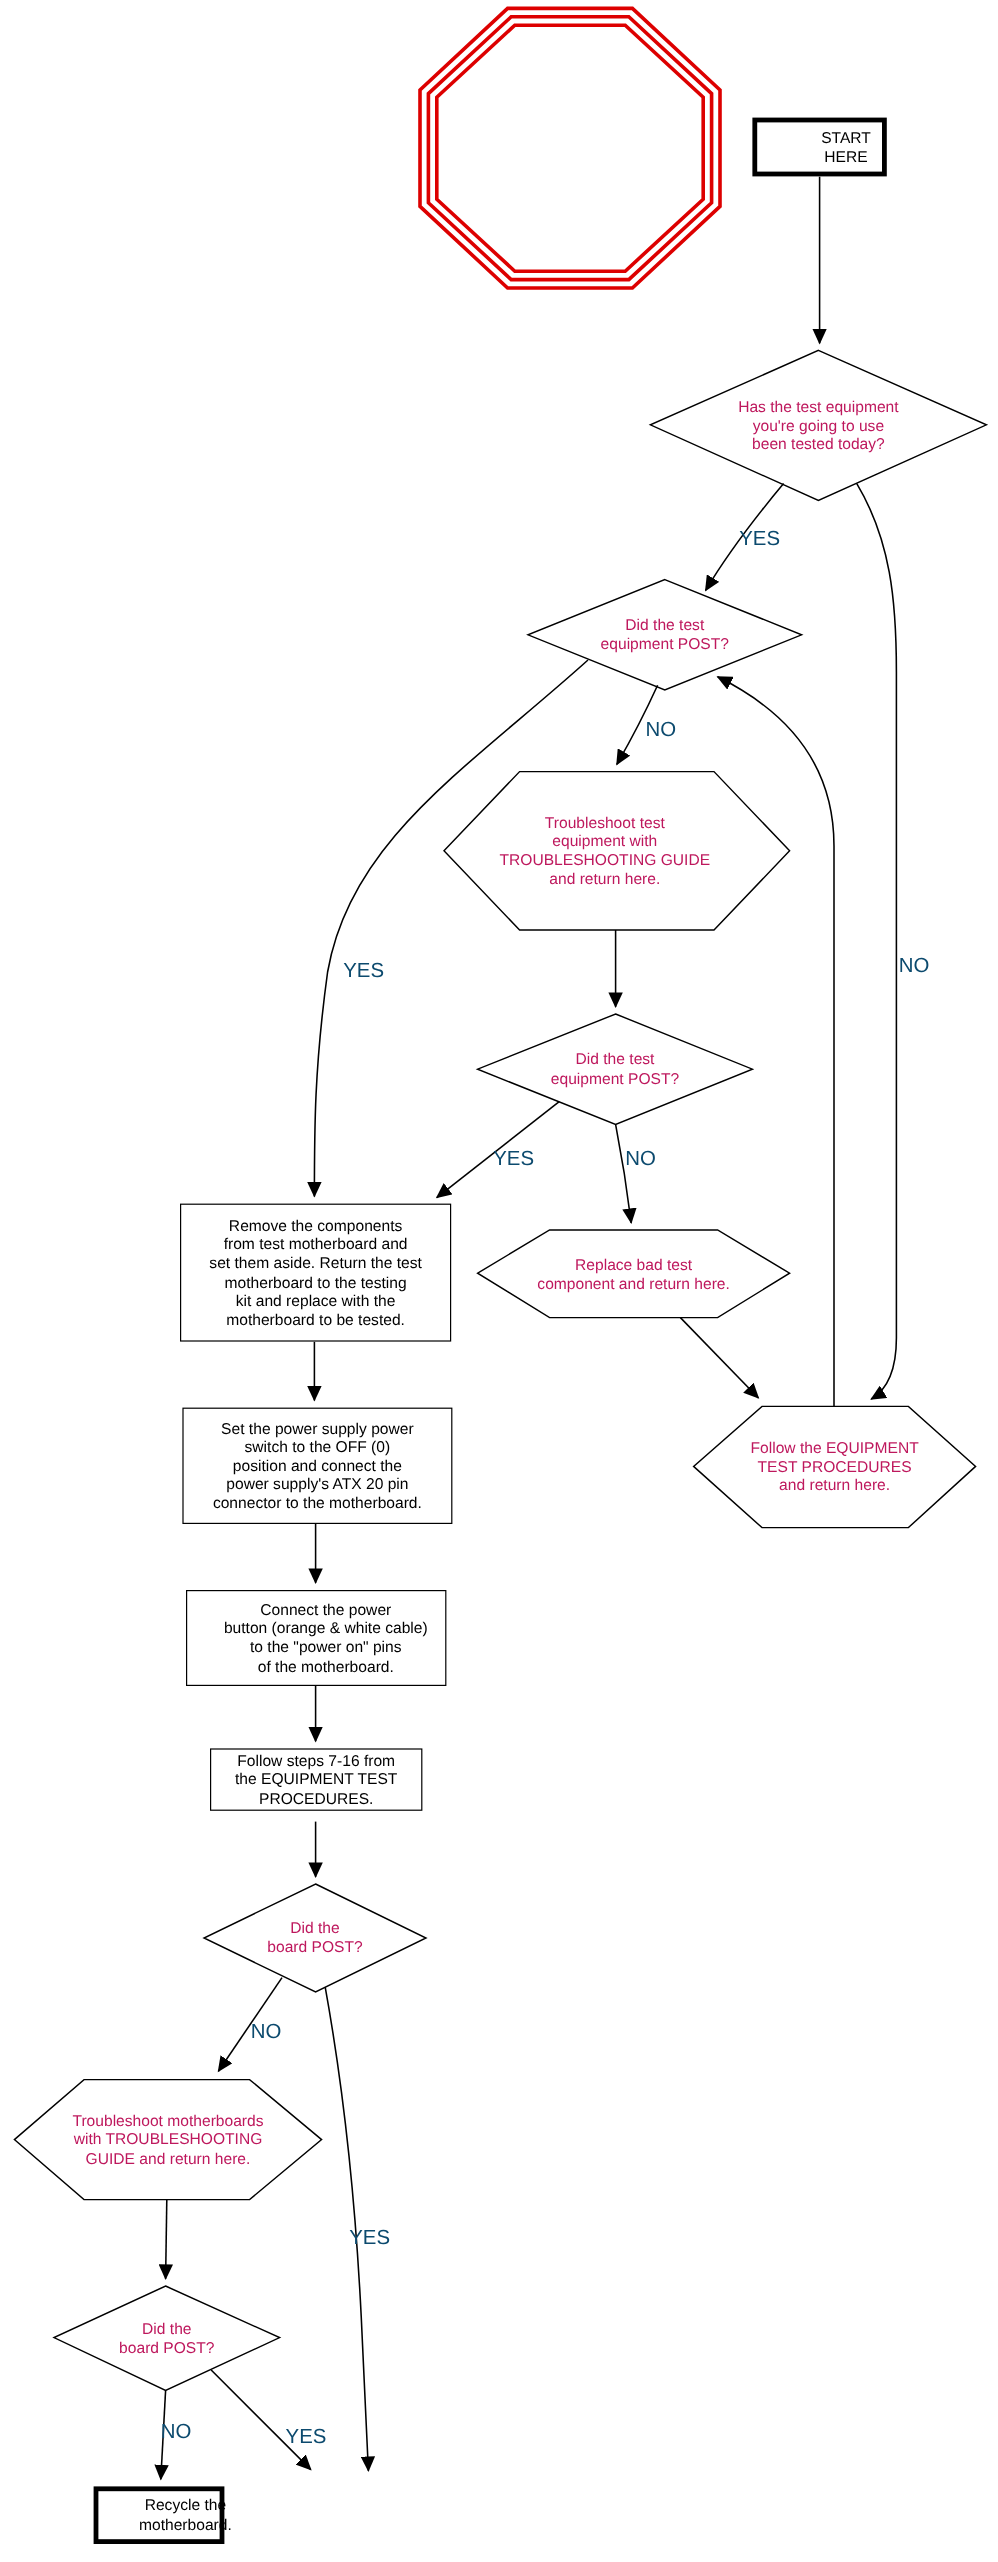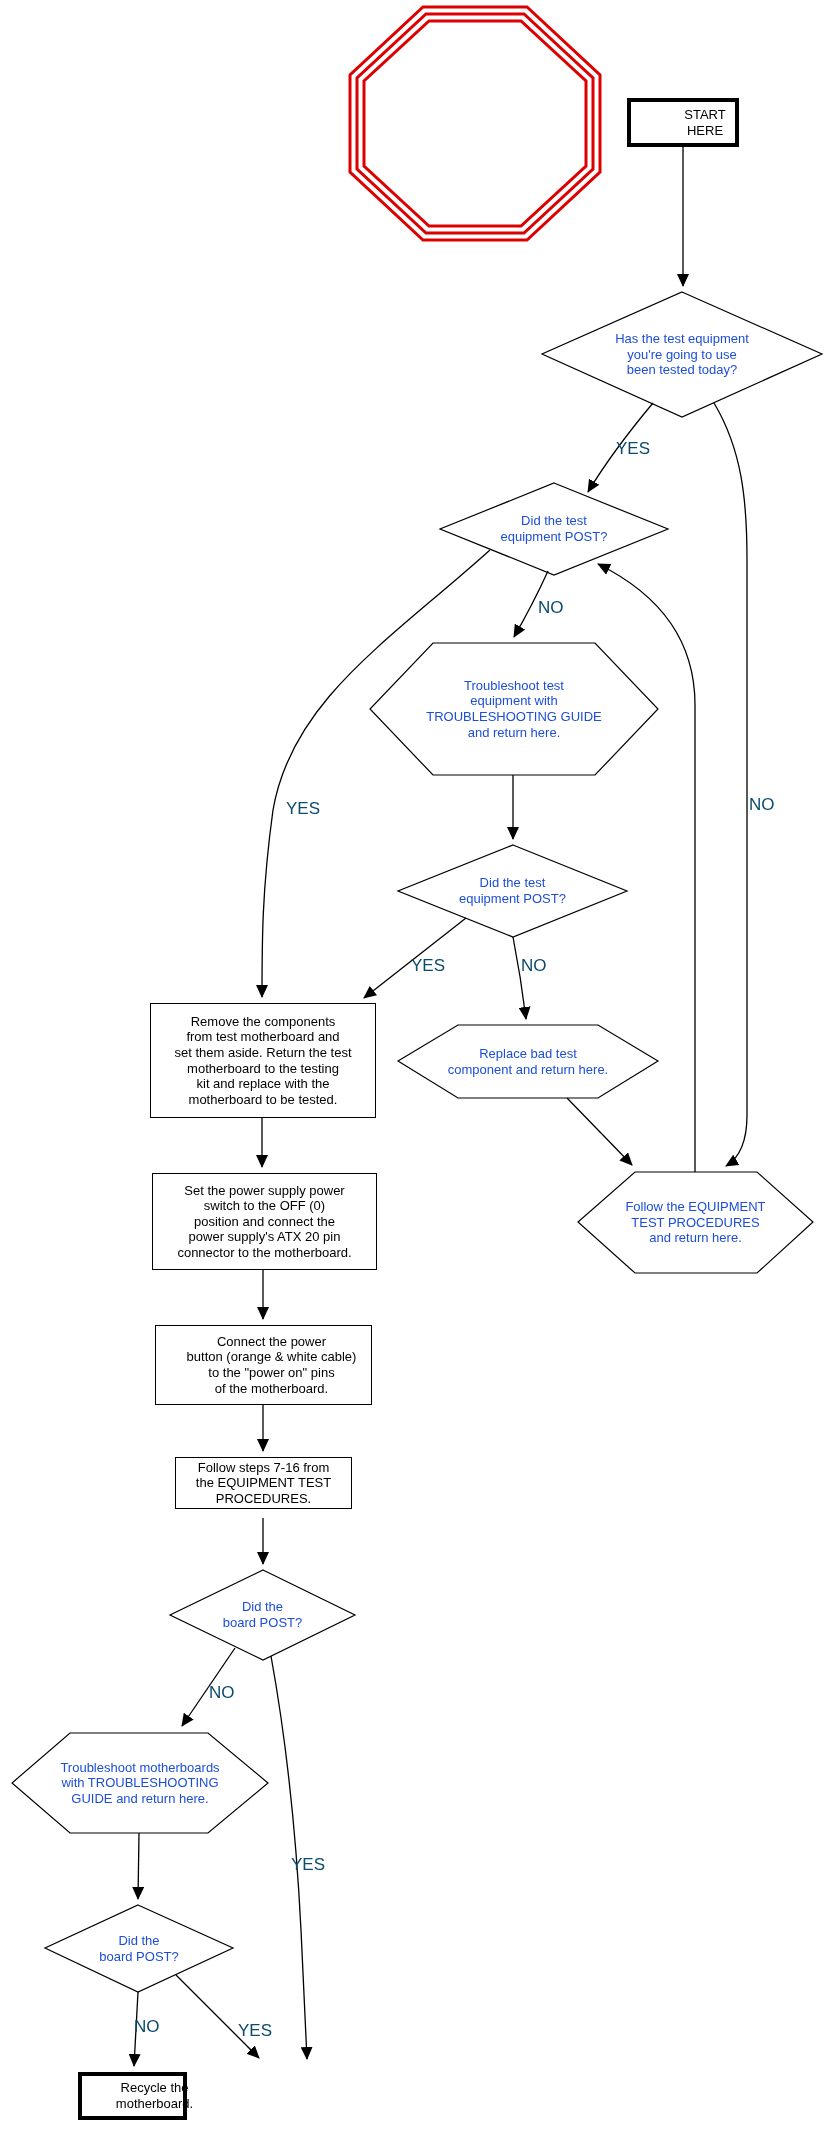--- a/index.html
+++ b/index.html
@@ -5,21 +5,21 @@
   html,body{margin:0;padding:0;background:#ffffff;}
   .canvas{
     position:relative;width:832px;height:2135px;background:#ffffff;
     font-family:"Liberation Sans","DejaVu Sans",sans-serif;color:#000;
     overflow:hidden;
   }
   .layer{position:absolute;left:0;top:0;}
   .node-label{
     position:absolute;display:flex;align-items:center;justify-content:center;
     text-align:center;white-space:pre-line;font-size:13px;line-height:1.2;
-    color:#1d4ed8;pointer-events:none;
+    color:#be185d;pointer-events:none;
   }
   .rect-node{
     position:absolute;box-sizing:border-box;background:#fff;border:1.5px solid #000;
     display:flex;align-items:center;justify-content:center;text-align:center;
     white-space:pre-line;font-size:13px;line-height:1.2;
   }
   .rect-node.thick{border-width:4px;padding-left:44px;}
   .edge-label{
     position:absolute;font-size:17px;line-height:1;color:#0c4a6e;white-space:nowrap;
   }
@@ -112,21 +112,21 @@
 motherboard.</div>
 
 
   <div class="node-label" style="left:542px;top:292px;width:280px;height:125px;">Has the test equipment
 you're going to use
 been tested today?</div>
 
   <div class="node-label" style="left:440px;top:483px;width:228px;height:92px;">Did the test
 equipment POST?</div>
 
-  <div class="node-label" style="left:370px;top:643px;width:288px;height:132px;">Troubleshoot test
+  <div class="node-label" style="left:360px;top:643px;width:288px;height:132px;">Troubleshoot test
 equipment with
 TROUBLESHOOTING GUIDE
 and return here.</div>
 
   <div class="node-label" style="left:398px;top:845px;width:229px;height:92px;">Did the test
 equipment POST?</div>
 
   <div class="node-label" style="left:398px;top:1025px;width:260px;height:73px;">Replace bad test
 component and return here.</div>
 

